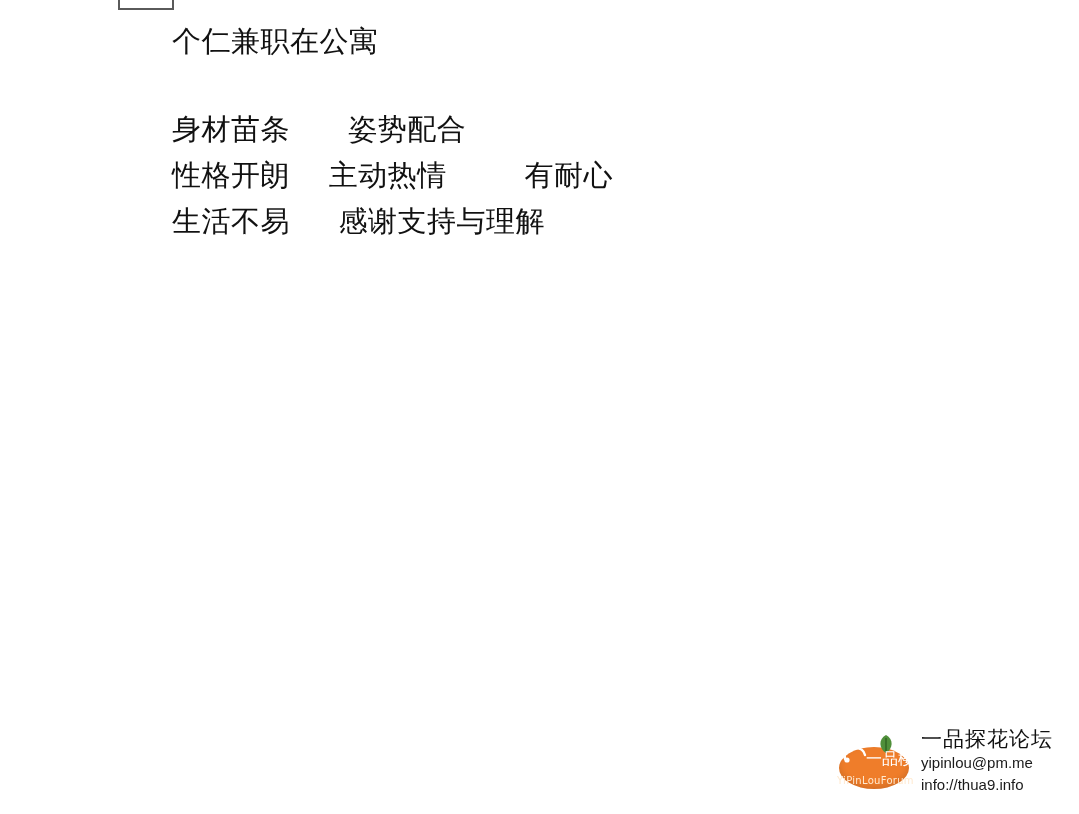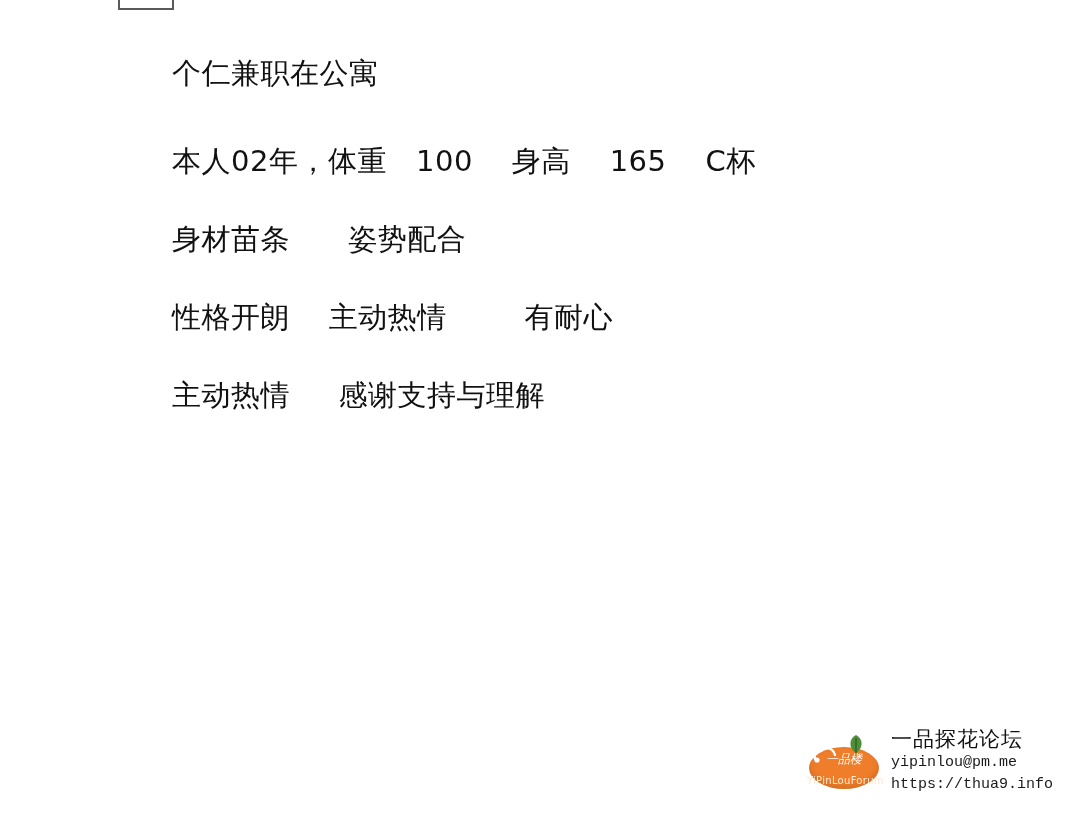--- a/index.html
+++ b/index.html
@@ -34,21 +34,20 @@
     top: 18px;
     width: 860px;
   }
 
   .line {
     font-size: 29px;
     line-height: 46px;
     white-space: pre;
     letter-spacing: 0.5px;
     color: #111111;
-    margin-top: 32px;
   }
 
   .line.title {
     margin-bottom: 42px;
   }
 
   
   .watermark {
     position: absolute;
     right: 26px;
@@ -82,29 +81,28 @@
   }
   .wm-logo .swirl {
     position: absolute;
     left: 4px;
     top: 10px;
     width: 34px;
     height: 26px;
   }
   .wm-logo .logo-text {
     position: absolute;
-    left: 0;
+    left: 16px;
     top: 22px;
     width: 74px;
     text-align: center;
-    font-size: 12px;
+    font-size: 16px;
     color: #ffffff;
     line-height: 12px;
     font-family: "DejaVu Sans", "Liberation Sans", sans-serif;
-    font-style: italic;
   }
   .wm-logo .logo-sub {
     position: absolute;
     left: 0;
     top: 44px;
     width: 74px;
     text-align: center;
     font-size: 10px;
     color: #ffe9cf;
     letter-spacing: 0.3px;
@@ -118,48 +116,47 @@
   .wm-title {
     font-size: 21px;
     color: #111111;
     line-height: 26px;
     letter-spacing: 1px;
   }
   .wm-mail, .wm-url {
     font-size: 15px;
     color: #1a1a1a;
     line-height: 22px;
-    font-family: Liberation Mono, monospace;
+    font-family: Liberation Sans, sans-serif;
   }
 </style>
 </head>
 <body>
 
 <div class="corner-mark"></div>
 
 <div class="doc-body">
   <div class="line title">个仁兼职在公寓</div>
-  <div class="line">本人02年，体重   100    身高    165    C杯</div>
   <div class="line">身材苗条      姿势配合</div>
   <div class="line">性格开朗    主动热情        有耐心</div>
-  <div class="line">主动热情     感谢支持与理解</div>
+  <div class="line">生活不易     感谢支持与理解</div>
 </div>
 
 <div class="watermark">
   <div class="wm-logo">
     <div class="ellipse"></div>
     <svg class="swirl" viewBox="0 0 34 26">
       <path d="M4 18 Q2 8 12 7 Q22 6 24 14" fill="none" stroke="#ffffff" stroke-width="2.4" stroke-linecap="round"></path>
       <circle cx="6" cy="19" r="2.6" fill="#ffffff"></circle>
     </svg>
     <svg class="leafy" viewBox="0 0 26 22">
       <path d="M13 20 C6 16 5 6 13 2 C21 6 20 16 13 20 Z" fill="#4f8f3a"></path>
       <path d="M13 20 L13 5" stroke="#2f6322" stroke-width="1.4"></path>
     </svg>
     <div class="logo-text">一品楼</div>
     <div class="logo-sub">YiPinLouForum</div>
   </div>
   <div class="wm-lines">
     <div class="wm-title">一品探花论坛</div>
     <div class="wm-mail">yipinlou@pm.me</div>
-    <div class="wm-url">https://thua9.info</div>
+    <div class="wm-url">info://thua9.info</div>
   </div>
 </div>
 
 </body></html>

